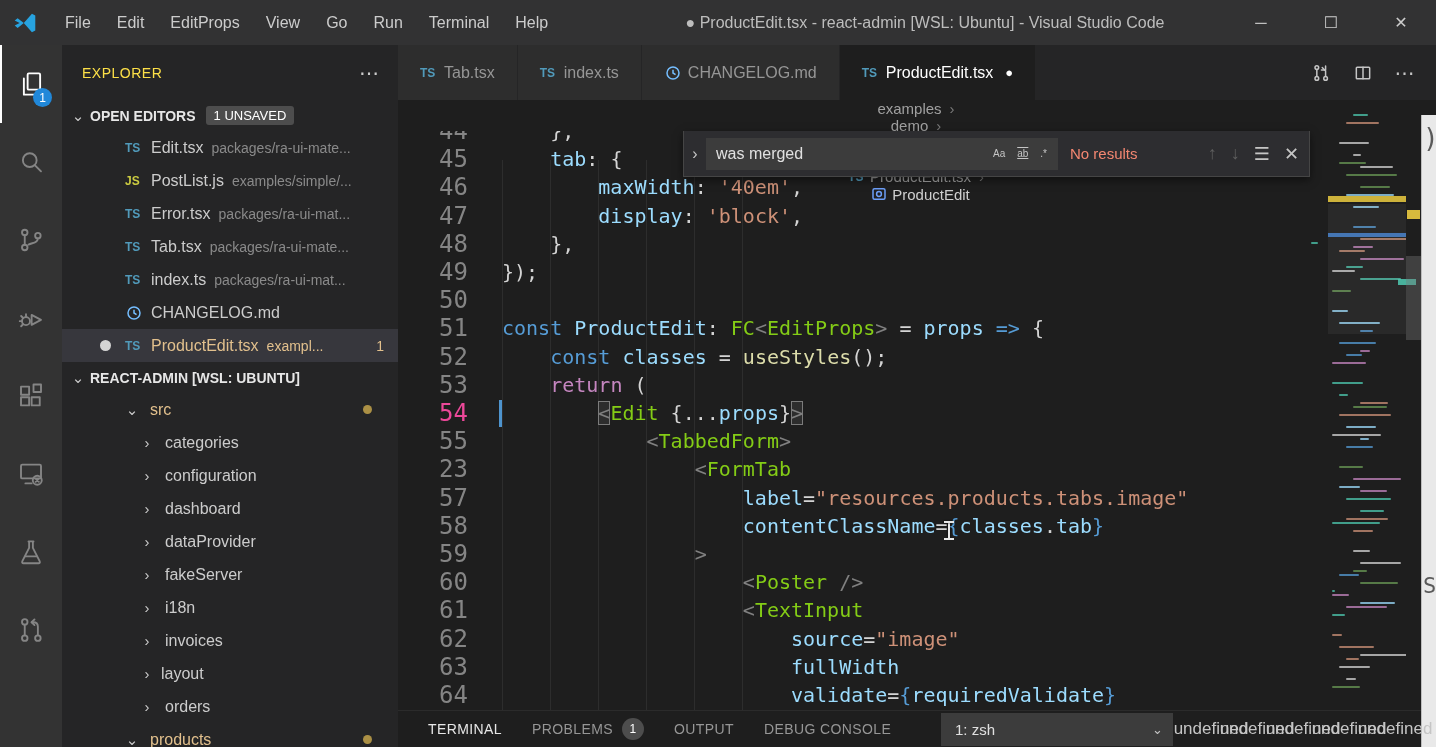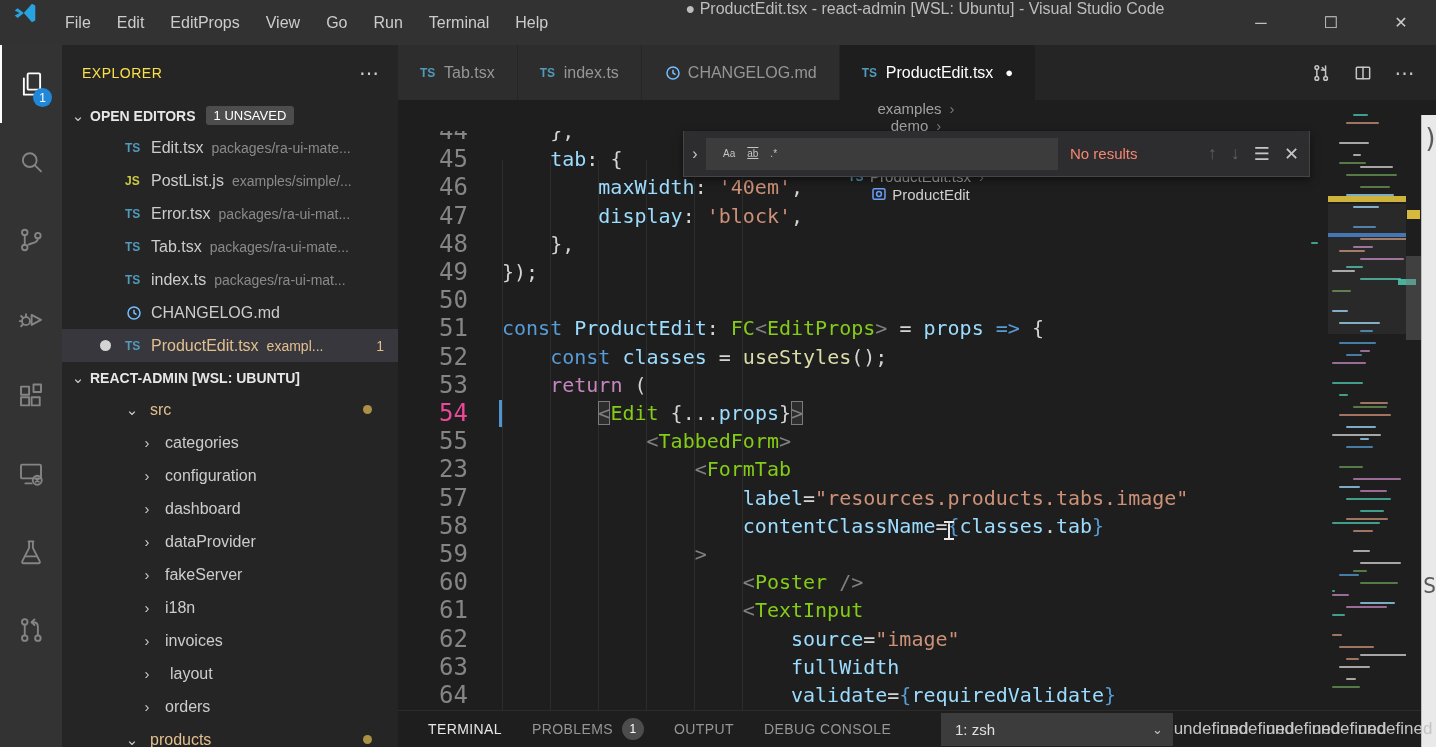--- a/index.html
+++ b/index.html
@@ -3,21 +3,21 @@
 <meta charset="utf-8">
 <style>
   * { margin:0; padding:0; box-sizing:border-box; }
   html,body { background:#1e1e1e; }
   .root { position:relative; width:1436px; height:747px; overflow:hidden;
           font-family:"Liberation Sans", sans-serif; color:#cccccc; background:#1e1e1e;
           -webkit-font-smoothing:antialiased; }
 
   
   .titlebar { position:absolute; left:0; top:0; width:1436px; height:45px;
-              background:#323233; display:flex; align-items:flex-start; z-index:40; }
+              background:#323233; display:flex; align-items:center; z-index:40; }
   .logo { width:26px; height:26px; margin:0 14px 0 12px; flex:0 0 auto; }
   .menubar { display:flex; align-items:center; height:100%; }
   .menu-item { padding:0 13px; font-size:16px; color:#cccccc; line-height:45px; cursor:default; }
   .window-title { position:absolute; left:610px; width:630px; text-align:center;
                   font-size:16px; color:#bdbdbd; white-space:nowrap; }
   .win-controls { position:absolute; right:0; top:0; height:45px; display:flex; }
   .win-btn { width:70px; height:45px; display:flex; align-items:center; justify-content:center;
              color:#cccccc; font-size:16px; }
 
   
@@ -338,21 +338,21 @@
         <div class="tree-item" style="padding-left: 75px;">
           <span class="chev">›</span>
           <span style="margin-left: 8px;">i18n</span>
         </div>
         <div class="tree-item" style="padding-left: 75px;">
           <span class="chev">›</span>
           <span style="margin-left: 8px;">invoices</span>
         </div>
         <div class="tree-item" style="padding-left: 75px;">
           <span class="chev">›</span>
-          <span style="margin-left: 13px;">layout</span>
+          <span style="margin-left: 4px;">layout</span>
         </div>
         <div class="tree-item" style="padding-left: 75px;">
           <span class="chev">›</span>
           <span style="margin-left: 8px;">orders</span>
         </div>
         <div class="tree-item modified" style="padding-left: 60px;">
           <span class="chev">⌄</span>
           <span style="margin-left: 8px;">products</span>
           <span class="tree-dot"></span>
         </div>
@@ -533,20 +533,21 @@
       </div>
       <div class="code-line" style="top: 564px;">
         <div class="gutter">64</div>
         <div class="code-text"><span class="tok-pn">                        </span><span class="tok-var">validate</span><span class="tok-pn">=</span><span class="tok-brc">{</span><span class="tok-var">requiredValidate</span><span class="tok-brc">}</span></div>
       </div>
     </div>
 
   <div class="findwidget">
     <div class="find-toggle">›</div>
     <div class="find-input">
+      <span class="find-query">was merged</span>
       <span id="find-toggles" style="display:flex;align-items:center;">
           <span class="find-opt">Aa</span>
           <span class="find-opt ww">ab</span>
           <span class="find-opt">.*</span>
         </span>
     </div>
     <div class="find-status">No results</div>
     <div class="find-nav" id="find-nav">
         <span class="nav-btn disabled">↑</span>
         <span class="nav-btn disabled">↓</span>

